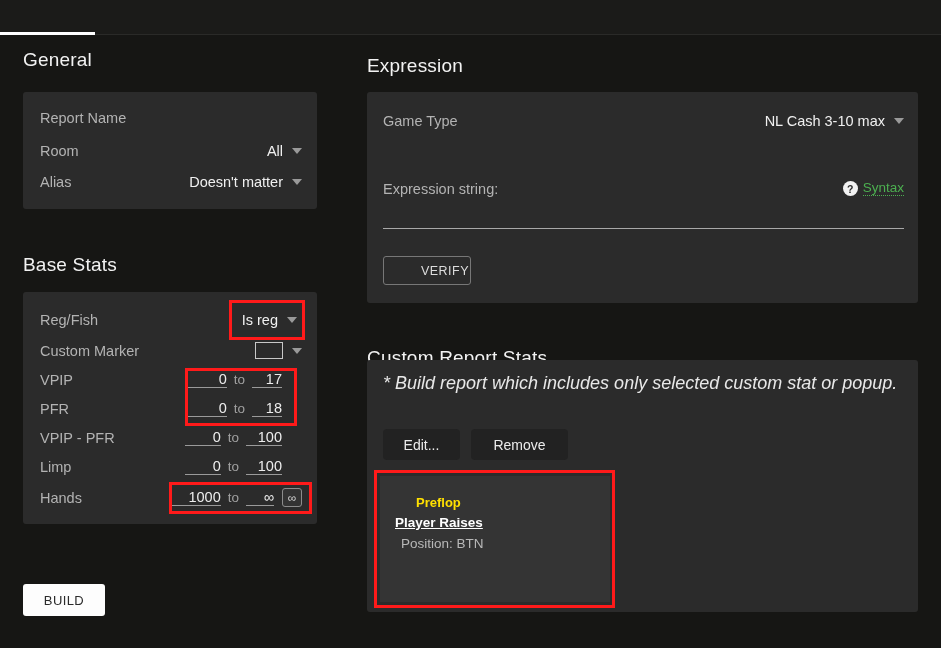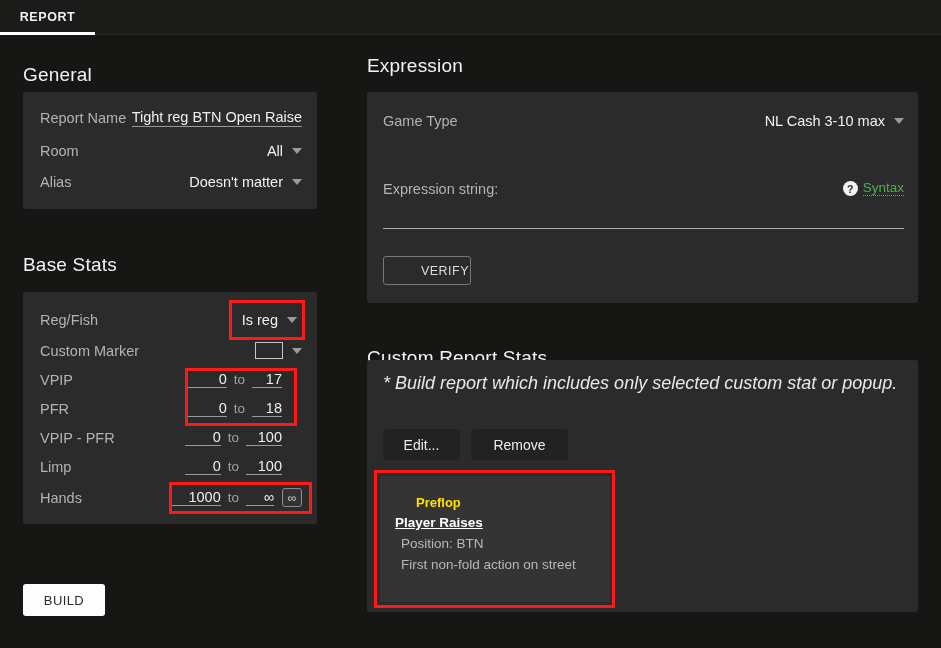--- a/index.html
+++ b/index.html
@@ -170,33 +170,29 @@
   .hl {
     position: absolute;
     border: 3px solid #ff1a1a;
     pointer-events: none;
   }
 </style>
 </head>
 <body>
 
 <div class="tabbar">
-  <div class="tab">
-    <span>REPORT</span>
-  </div>
   <div class="tab-underline"></div>
 </div>
 
-<div class="heading" style="left:23px; top:64px;">General</div>
+<div class="heading" style="left:23px; top:49px;">General</div>
 
 <div class="panel" style="left:23px; top:92px; width:294px; height:117px;"></div>
 
 <div class="row" style="left:40px; top:103px; width:262px;">
   <span class="lbl">Report Name</span>
-  <span class="uline val" style="margin-left:auto; text-align:left; min-width:164px;">Tight reg BTN Open Raise</span>
 </div>
 
 <div class="row" style="left:40px; top:136px; width:262px;">
   <span class="lbl">Room</span>
   <span style="margin-left:auto; display:flex; align-items:center;">
     <span class="val">All</span>
     <span class="caret"></span>
   </span>
 </div>
 
@@ -315,19 +311,18 @@
   <span>Edit...</span>
 </div>
 <div class="btn-dark" style="left:471px; top:429px; width:97px;">
   <span>Remove</span>
 </div>
 
 <div class="statbox">
   <div class="st-preflop" style="position:absolute; left:15px; top:19px;">Preflop</div>
   <div class="st-raises" style="position:absolute; left:15px; top:39px;">Player Raises</div>
   <div class="st-sub" style="position:absolute; left:21px; top:60px;">Position: BTN</div>
-  <div class="st-sub" style="position:absolute; left:21px; top:81px;">First non-fold action on street</div>
 </div>
 
 <div class="hl" style="left:229px; top:300px; width:76px; height:40px;"></div>
 <div class="hl" style="left:185px; top:368px; width:112px; height:58px;"></div>
 <div class="hl" style="left:169px; top:482px; width:143px; height:32px;"></div>
 <div class="hl" style="left:374px; top:470px; width:241px; height:138px;"></div>
 
 </body></html>

